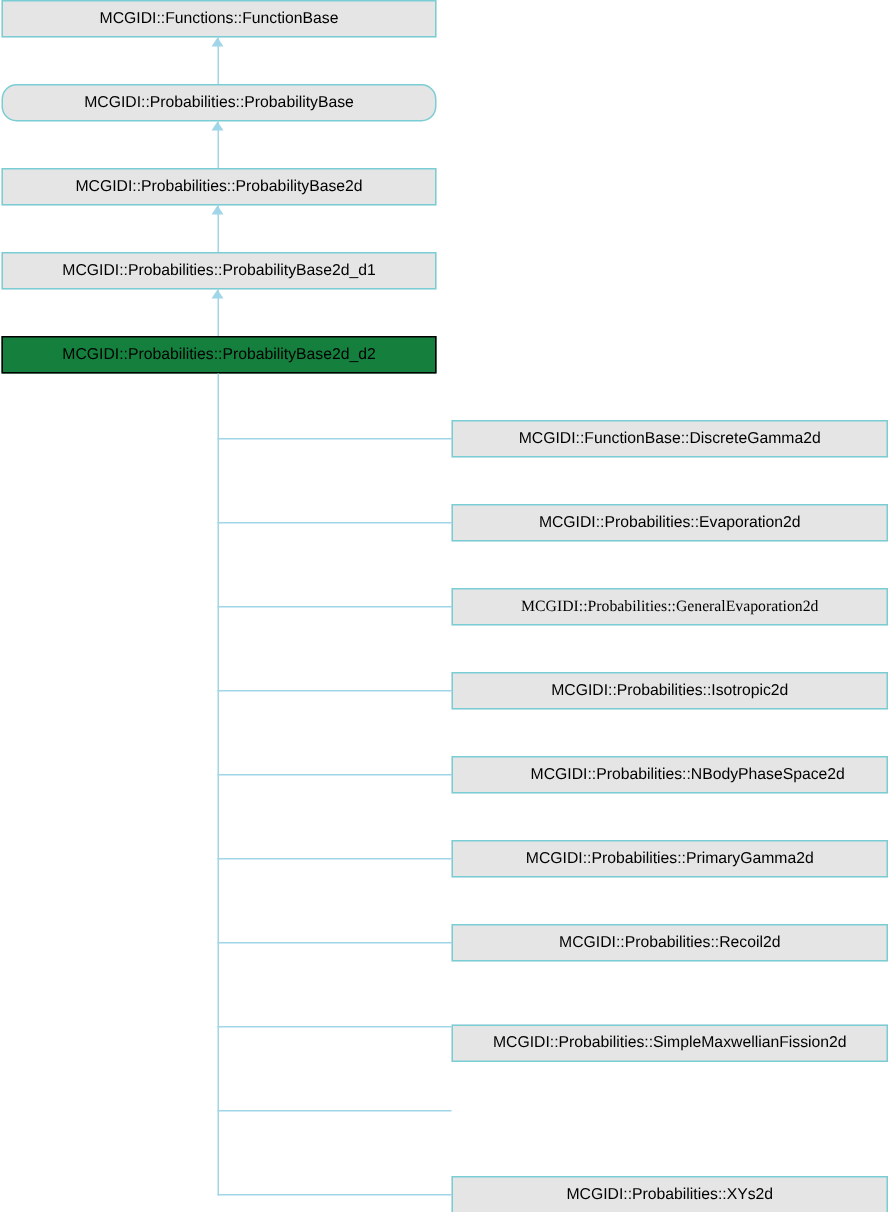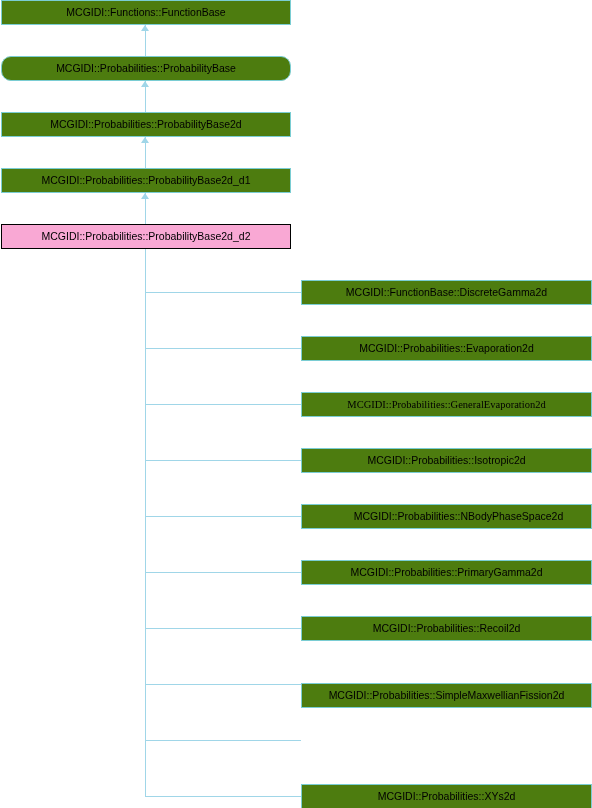--- a/index.html
+++ b/index.html
@@ -21,25 +21,25 @@
   .node {
     position: absolute;
     box-sizing: border-box;
     height: 25px;
     line-height: 23px;
     text-align: center;
     font-size: 10.5px;
     color: #000000;
     white-space: nowrap;
     overflow: hidden;
-    background: #4d7c0f;
+    background: #e5e5e5;
     border: 1px solid #7acdd3;
   }
   .node.current {
-    background: #f9a8d4;
+    background: #15803d;
     border: 1px solid #000000;
   }
   .lc {
     left: 1px;
     width: 290px;
   }
   .rc {
     left: 301px;
     width: 291px;
   }

